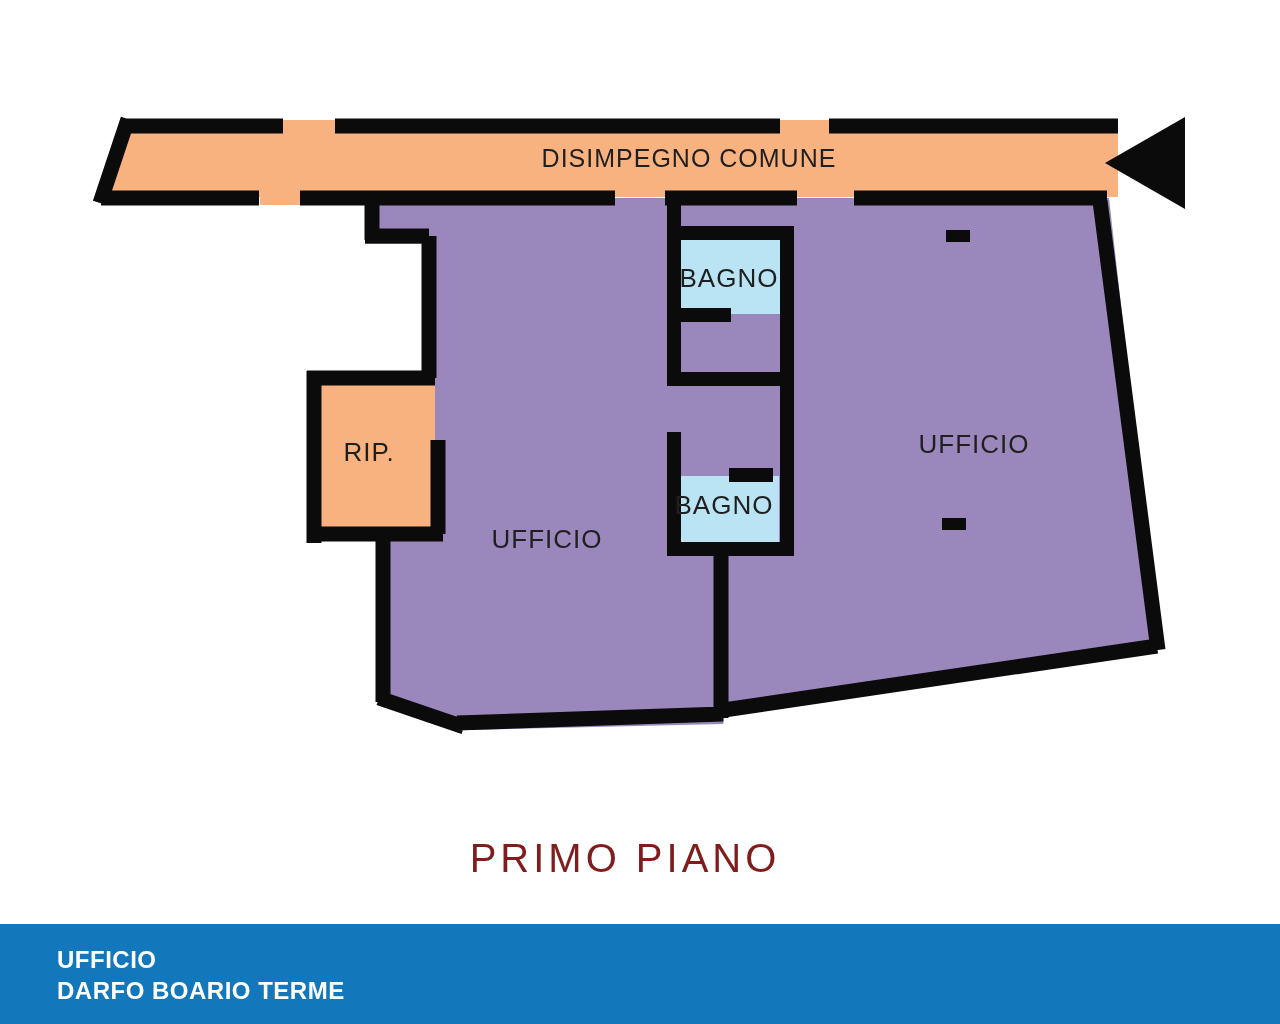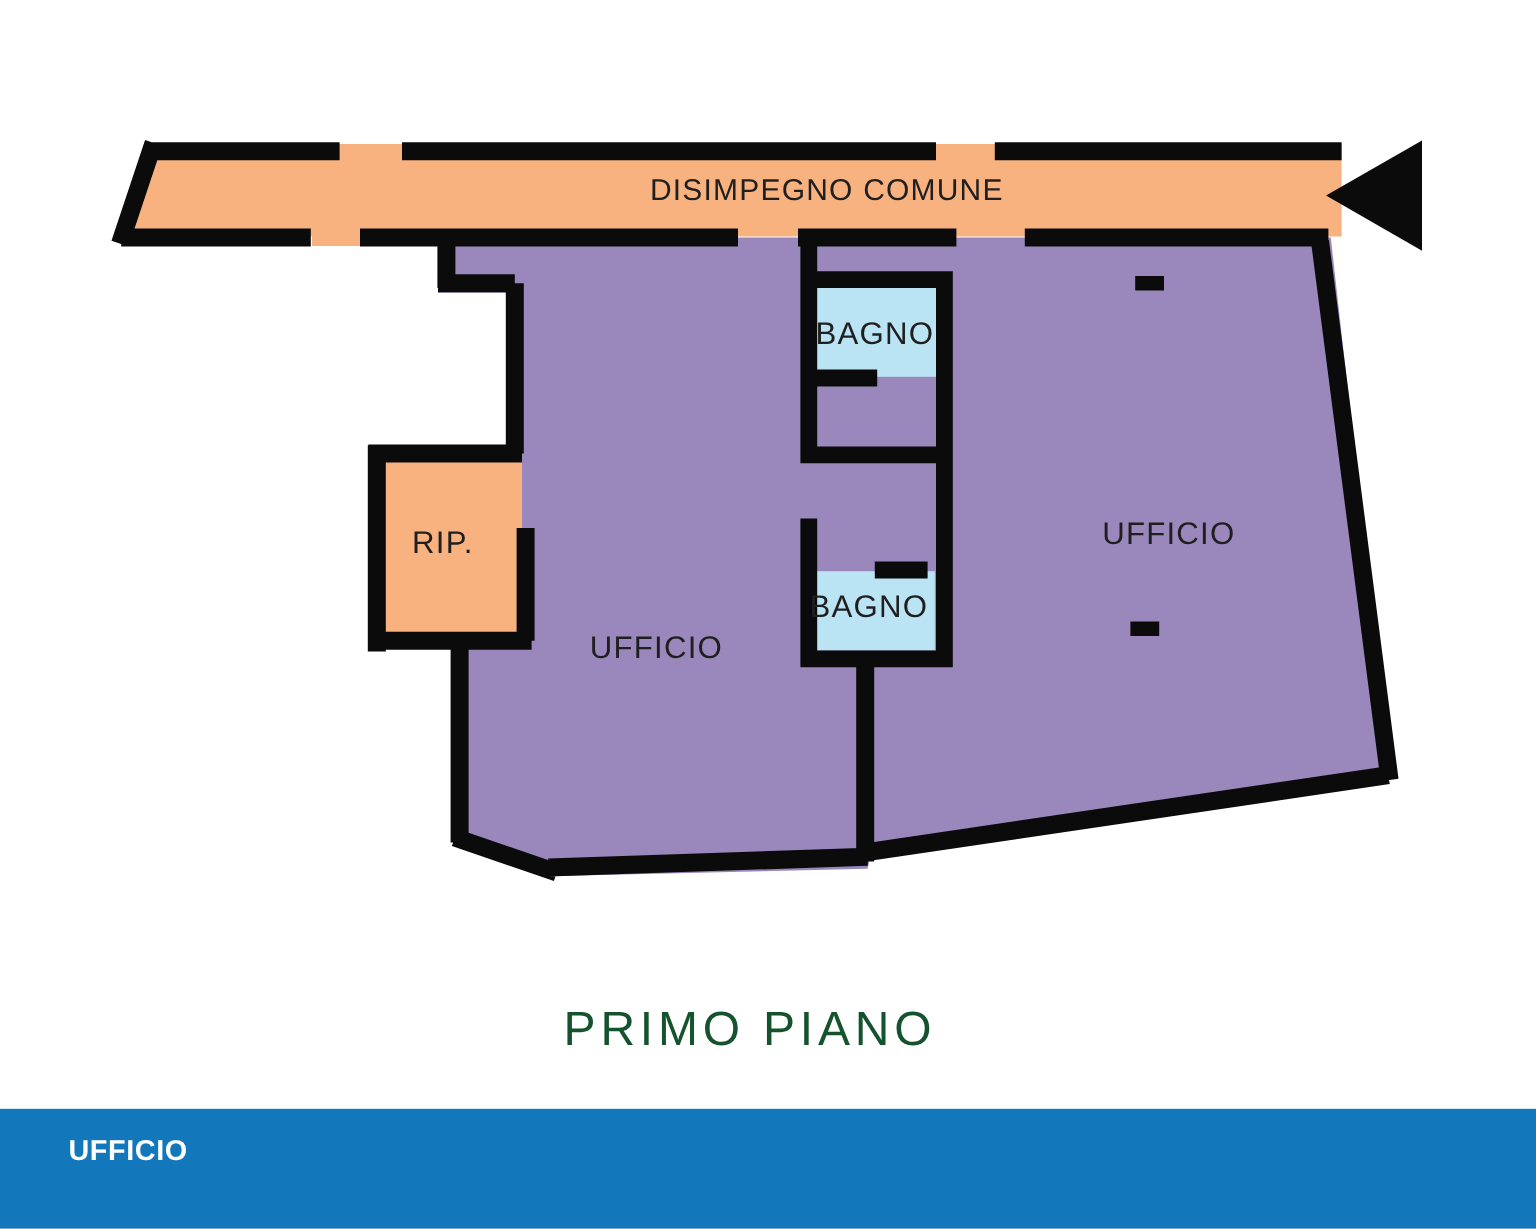--- a/index.html
+++ b/index.html
@@ -4,21 +4,21 @@
 <style>
   html,body{margin:0;padding:0;background:#ffffff;}
   body{width:1280px;height:1024px;position:relative;overflow:hidden;
        font-family:"Liberation Sans", sans-serif;}
   .plan-wrap{position:absolute;left:0;top:0;width:1280px;height:924px;padding-left:17px;}
   svg text{font-family:"Liberation Sans", sans-serif;fill:#1f1f1f;}
   .plan-label{font-size:26px;letter-spacing:1px;}
   .corridor-label{font-size:25px;letter-spacing:1px;}
   .page-title{
     position:absolute;top:836px;left:0;width:1250px;text-align:center;
-    font-size:40px;letter-spacing:4px;color:#14532d;font-weight:400;
+    font-size:40px;letter-spacing:4px;color:#7f1d1d;font-weight:400;
   }
   .footer{
     position:absolute;left:0;bottom:0;width:1280px;height:100px;
     background:#1277BB;
   }
   .footer-text{
     position:absolute;left:57px;top:20px;color:#ffffff;
     font-weight:bold;font-size:24px;line-height:31px;letter-spacing:0.5px;
   }
   .logo-wrap{position:absolute;right:0;bottom:0;width:290px;height:100px;}
@@ -59,15 +59,16 @@
   <text class="plan-label" x="530" y="548" text-anchor="middle">UFFICIO</text>
   <text class="plan-label" x="957" y="453" text-anchor="middle">UFFICIO</text>
 </svg>
 </div>
 
 <div class="page-title">PRIMO PIANO</div>
 
 <div class="footer">
   <div class="footer-text">
     <div>UFFICIO</div>
+    <div>DARFO BOARIO TERME</div>
   </div>
 
 </div>
 
 </body></html>

